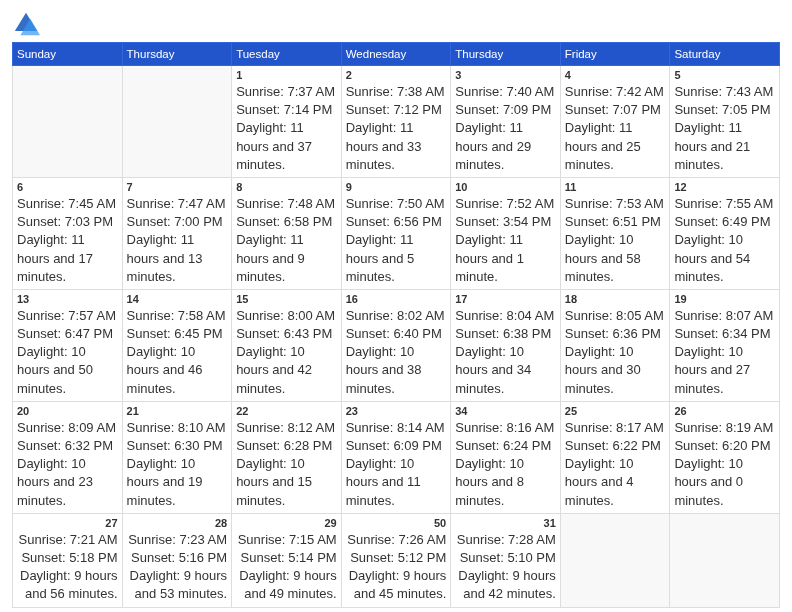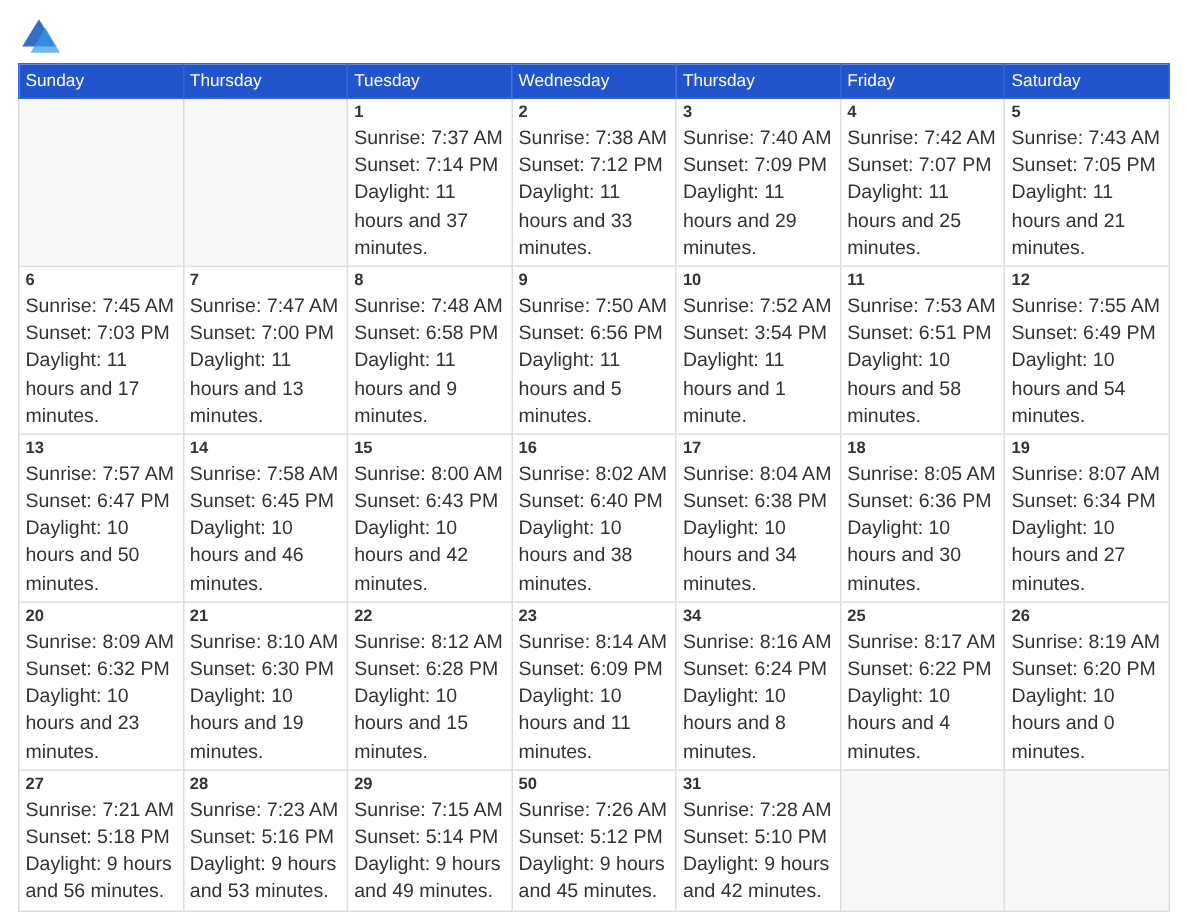--- a/index.html
+++ b/index.html
@@ -78,20 +78,21 @@
       font-size: 9.5px;
       color: #333;
       height: 88px;
       background: #fff;
     }
     .calendar td.empty {
       background: #f8f8f8;
     }
     .calendar td.last-row {
       height: 80px;
+      text-align: right;
     }
     .day-num {
       font-size: 11px;
       font-weight: bold;
       display: block;
       margin-bottom: 2px;
     }
     .day-info {
       font-size: 13px;
       line-height: 1.4;

